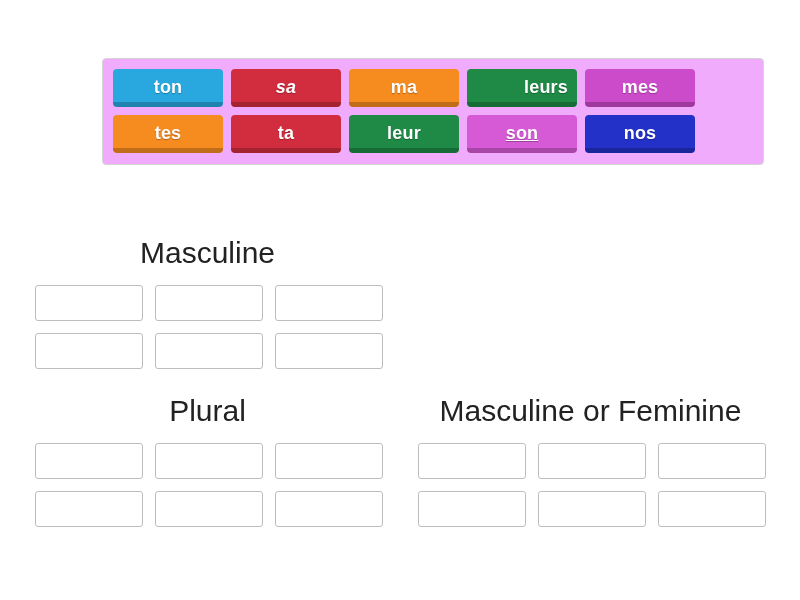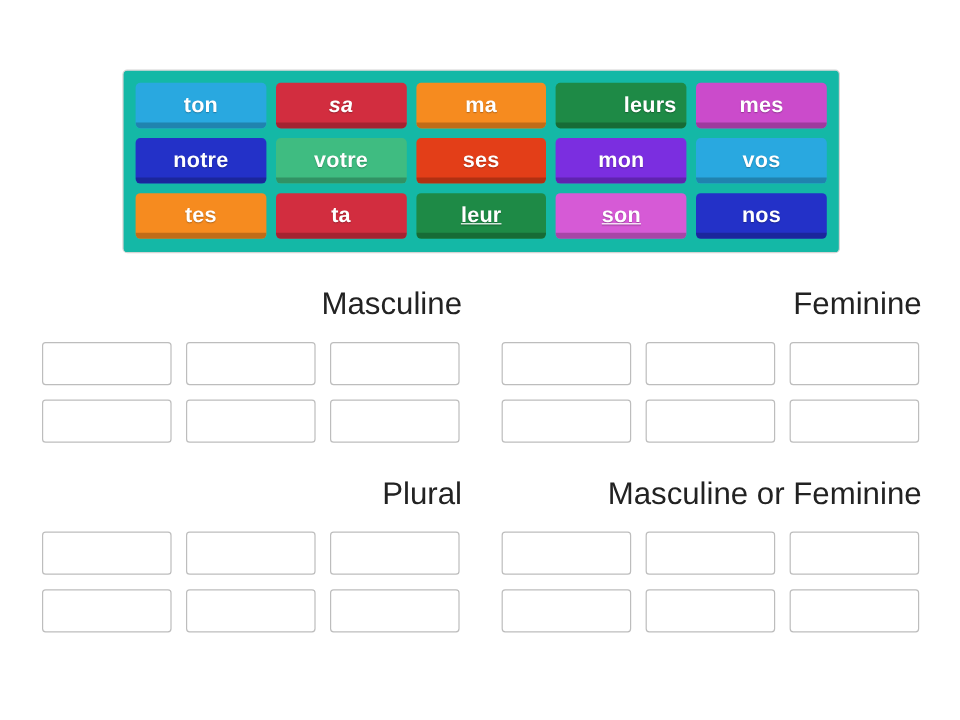--- a/index.html
+++ b/index.html
@@ -17,23 +17,23 @@
     width: 800px;
     height: 600px;
     background: #ffffff;
   }
 
   
   .word-bank {
     position: absolute;
     left: 102px;
     top: 58px;
-    width: 598px;
+    width: 662px;
     padding: 6px 6px 7px 6px;
-    background: #14b8a6;
+    background: #f0abfc;
     border: 1px solid #d4d4d4;
     border-radius: 4px;
   }
 
   .bank-row {
     display: flex;
     gap: 0px;
   }
 
   .tile-cell {
@@ -77,22 +77,22 @@
     position: absolute;
     width: 355px;
   }
 
   .group-left  { left: 30px; }
   .group-right { left: 413px; }
   .row-top     { top: 236px; }
   .row-bottom  { top: 394px; }
 
   .group-title {
-    text-align: right;
-    font-size: 26px;
+    text-align: center;
+    font-size: 30px;
     font-weight: normal;
     color: #222222;
     line-height: 34px;
     margin-bottom: 15px;
     white-space: nowrap;
   }
 
   .slot-grid {
     display: flex;
     flex-wrap: wrap;
@@ -135,61 +135,34 @@
           <span class="tile-label">leurs</span>
         </div>
       </div>
       <div class="tile-cell">
         <div class="tile" style="background: rgb(203, 75, 203);">
           <span class="tile-label">mes</span>
         </div>
       </div>
     </div>
 
-    <div class="bank-row">
-      <div class="tile-cell">
-        <div class="tile" style="background: rgb(35, 49, 200);">
-          <span class="tile-label">notre</span>
-        </div>
-      </div>
-      <div class="tile-cell">
-        <div class="tile" style="background: rgb(63, 188, 129);">
-          <span class="tile-label">votre</span>
-        </div>
-      </div>
-      <div class="tile-cell">
-        <div class="tile" style="background: rgb(227, 62, 24);">
-          <span class="tile-label">ses</span>
-        </div>
-      </div>
-      <div class="tile-cell">
-        <div class="tile" style="background: rgb(123, 46, 224);">
-          <span class="tile-label">mon</span>
-        </div>
-      </div>
-      <div class="tile-cell">
-        <div class="tile" style="background: rgb(41, 168, 224);">
-          <span class="tile-label">vos</span>
-        </div>
-      </div>
-    </div>
 
     <div class="bank-row">
       <div class="tile-cell">
         <div class="tile" style="background: rgb(246, 139, 31);">
           <span class="tile-label">tes</span>
         </div>
       </div>
       <div class="tile-cell">
         <div class="tile" style="background: rgb(210, 45, 63);">
           <span class="tile-label">ta</span>
         </div>
       </div>
       <div class="tile-cell">
-        <div class="tile" style="background: rgb(30, 138, 70); text-decoration: underline;">
+        <div class="tile" style="background: rgb(30, 138, 70);">
           <span class="tile-label">leur</span>
         </div>
       </div>
       <div class="tile-cell">
         <div class="tile" style="background: rgb(214, 90, 214); text-decoration: underline;">
           <span class="tile-label">son</span>
         </div>
       </div>
       <div class="tile-cell">
         <div class="tile" style="background: rgb(35, 49, 200);">
@@ -204,31 +177,20 @@
     <div class="slot-grid">
       <div class="slot"></div>
       <div class="slot"></div>
       <div class="slot"></div>
       <div class="slot"></div>
       <div class="slot"></div>
       <div class="slot"></div>
     </div>
   </div>
 
-  <div class="group group-right row-top">
-    <div class="group-title">Feminine</div>
-    <div class="slot-grid">
-      <div class="slot"></div>
-      <div class="slot"></div>
-      <div class="slot"></div>
-      <div class="slot"></div>
-      <div class="slot"></div>
-      <div class="slot"></div>
-    </div>
-  </div>
 
   <div class="group group-left row-bottom">
     <div class="group-title">Plural</div>
     <div class="slot-grid">
       <div class="slot"></div>
       <div class="slot"></div>
       <div class="slot"></div>
       <div class="slot"></div>
       <div class="slot"></div>
       <div class="slot"></div>

